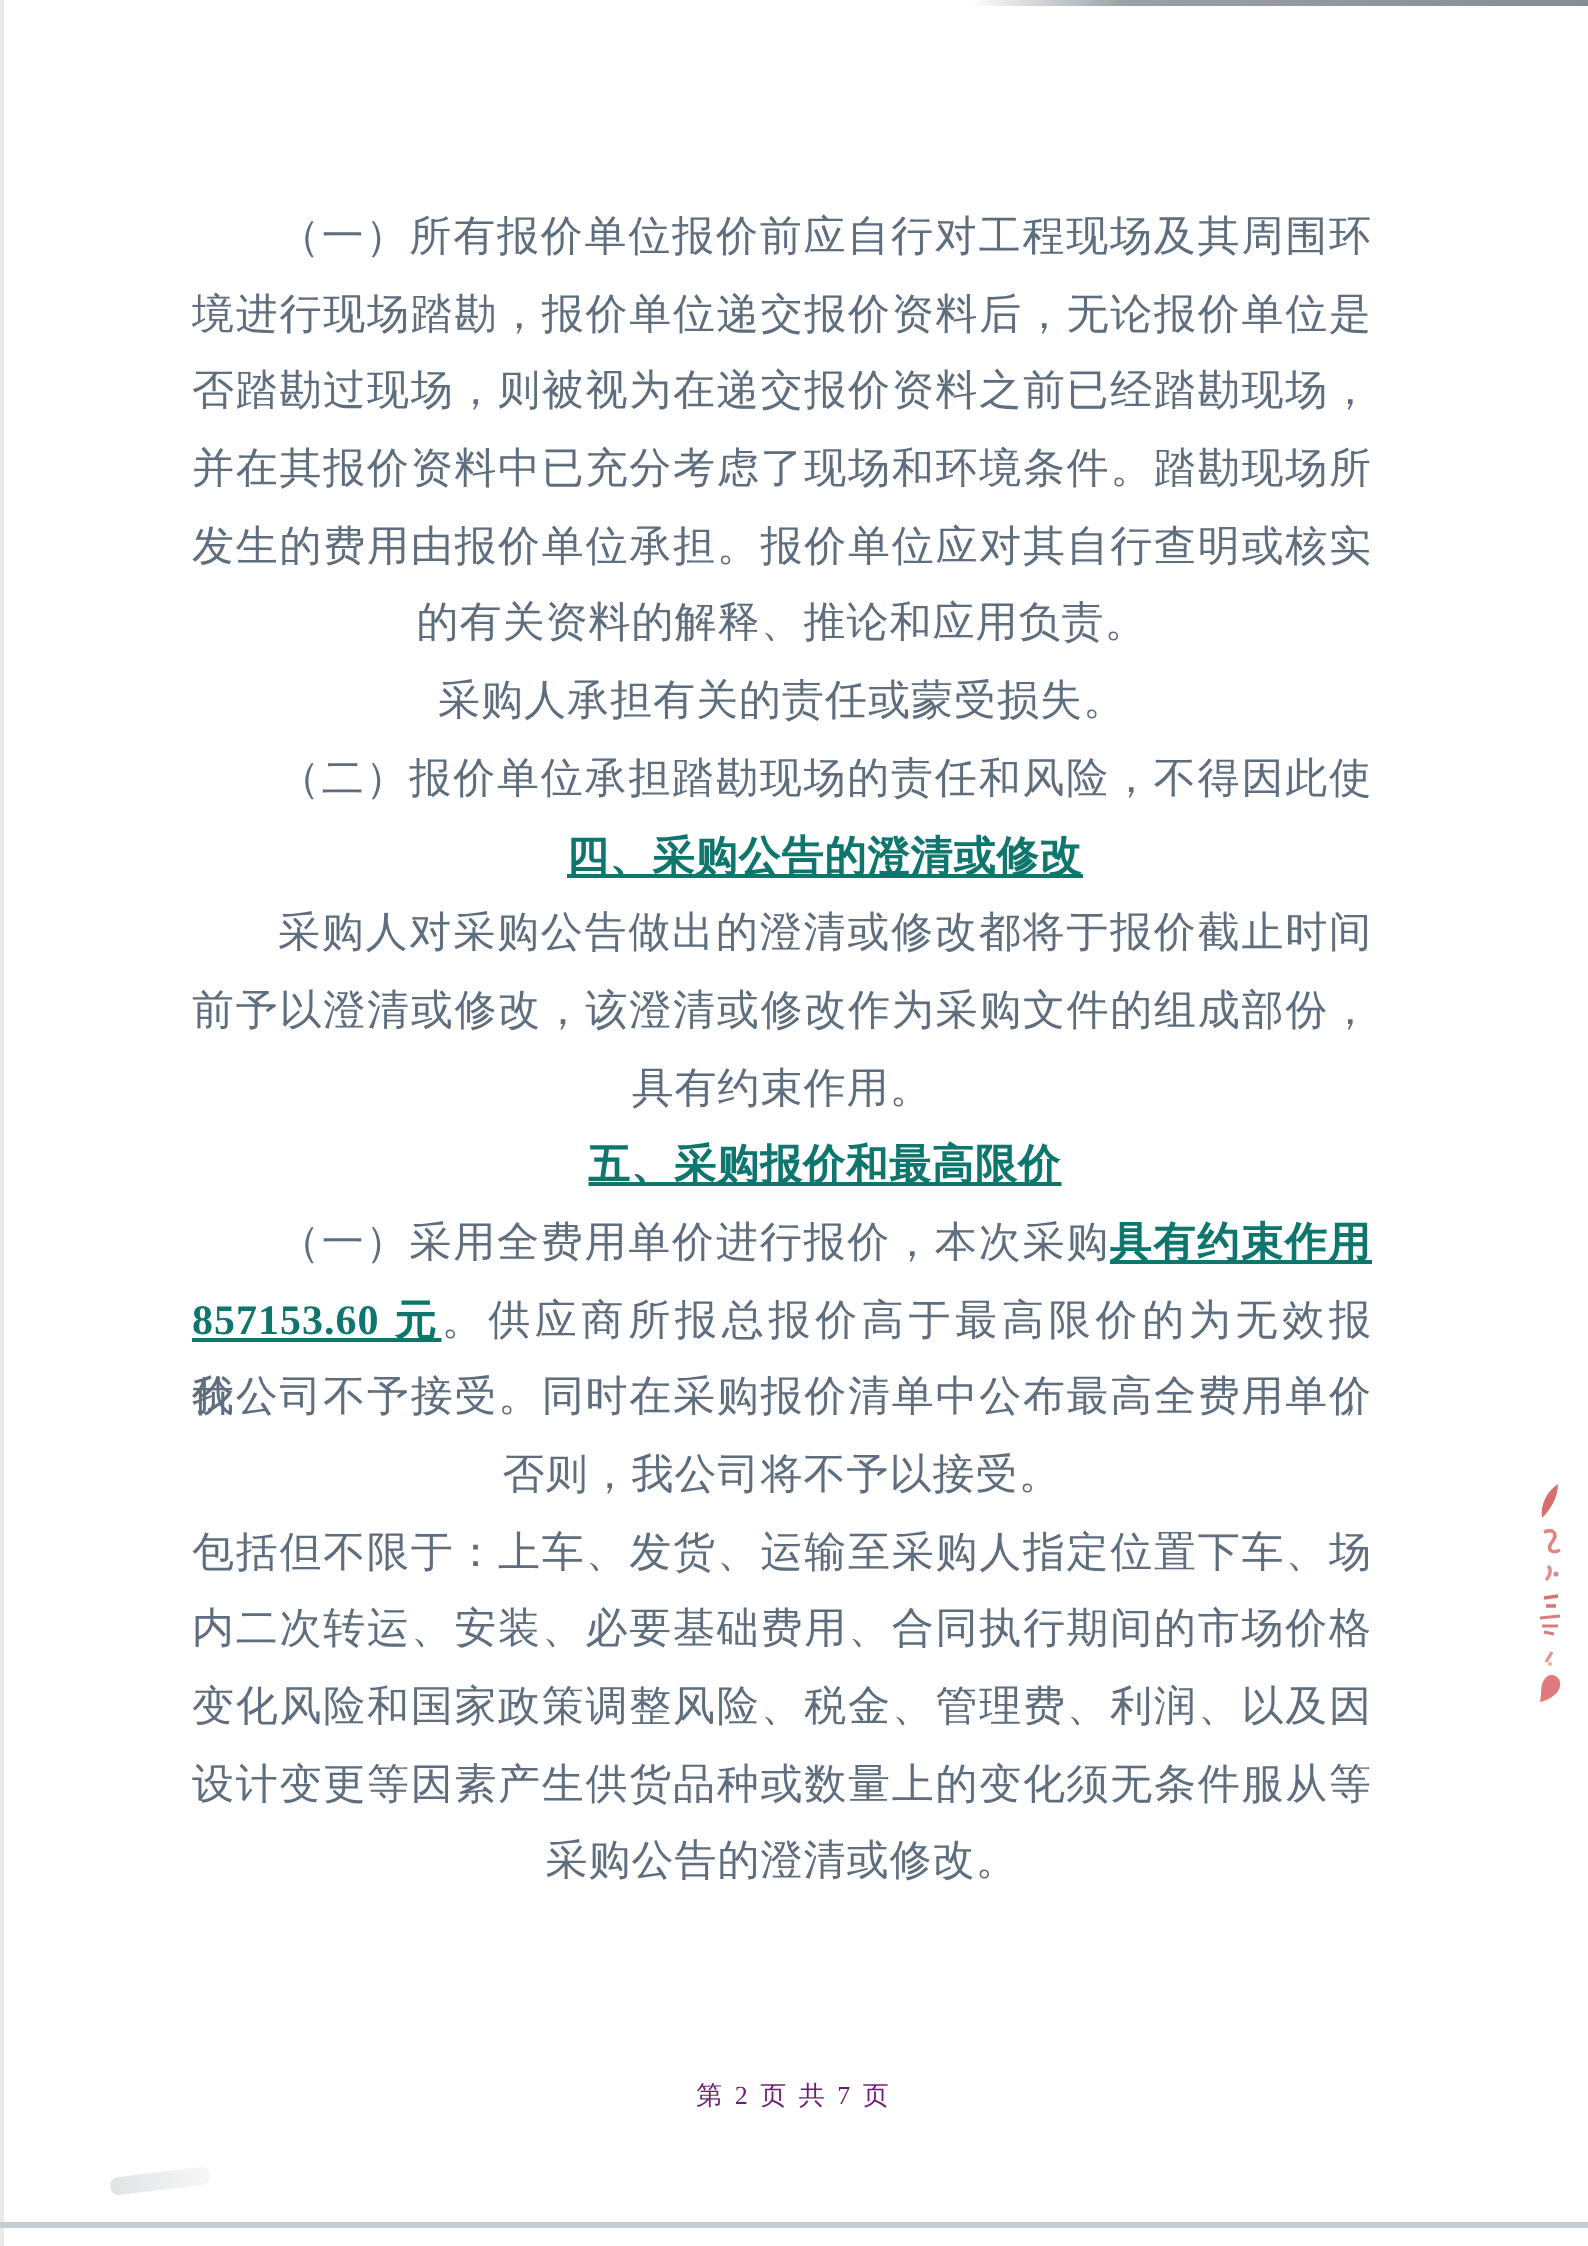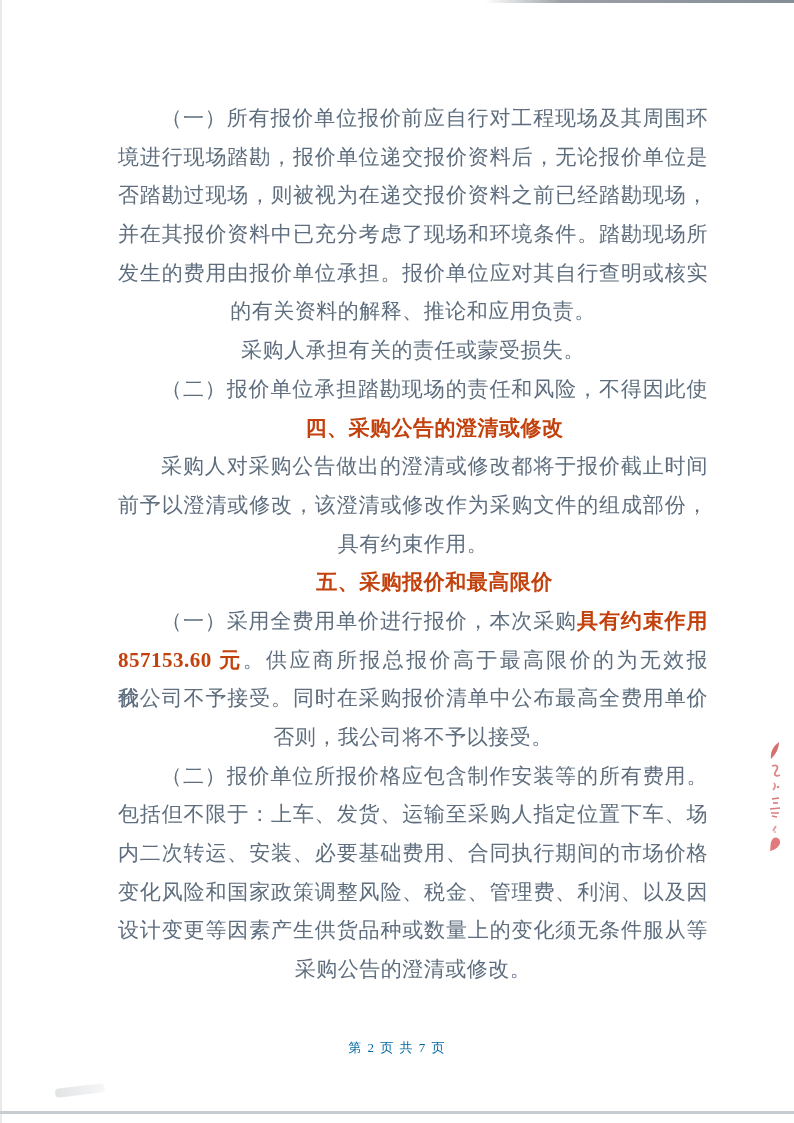--- a/index.html
+++ b/index.html
@@ -6,41 +6,41 @@
   body {
     width: 794px; height: 1123px;
     background: #ffffff;
     position: relative;
     overflow: hidden;
     font-family: "Liberation Serif", "DejaVu Serif", serif;
   }
   .scan-page { position: absolute; inset: 0; background: #ffffff; }
 
   
-  .content { position: absolute; left: 118px; top: 99px; width: 590px; }
+  .content { position: absolute; left: 96px; top: 99px; width: 590px; }
   .line {
     font-size: 21px;
     line-height: 38.7px;
     height: 38.7px;
     letter-spacing: 0.5px;
     color: #5e6e7e;
     text-align: center;
     white-space: normal;
   }
   .line.just { text-align: justify; text-align-last: justify; }
   .line.indent { text-indent: 43px; }
-  .line .bold { font-weight: 700; color: #c2410c; }
+  .line .bold { font-weight: 700; color: #0f766e; text-decoration: underline; }
   .line.head { font-weight: 700; color: #44566a; }
 
   
   .footer {
     position: absolute; left: 0; top: 1040px; width: 100%;
     text-align: center;
     font-size: 13px; line-height: 16px;
-    color: #0369a1;
+    color: #701a75;
     letter-spacing: 1.5px;
   }
 
   
   .edge-top {
     position: absolute; top: 0; left: 485px; right: 0; height: 3px;
     background: linear-gradient(to right, rgba(150,156,162,0), rgba(130,137,144,0.8) 25%, rgba(120,128,136,0.9));
   }
   .edge-bottom {
     position: absolute; left: 0; right: 0; top: 1111px; height: 3px;
@@ -91,21 +91,20 @@
       <div class="line indent just"><span>（二）报价单位承担踏勘现场的责任和风险，不得因此使</span></div>
       <div class="line indent head"><span class="bold">四、采购公告的澄清或修改</span></div>
       <div class="line indent just"><span>采购人对采购公告做出的澄清或修改都将于报价截止时间</span></div>
       <div class="line just"><span>前予以澄清或修改，该澄清或修改作为采购文件的组成部份，</span></div>
       <div class="line"><span>具有约束作用。</span></div>
       <div class="line indent head"><span class="bold">五、采购报价和最高限价</span></div>
       <div class="line indent just"><span>（一）采用全费用单价进行报价，本次采购</span><span class="bold">具有约束作用</span></div>
       <div class="line just"><span class="bold">857153.60 元</span><span>。供应商所报总报价高于最高限价的为无效报价，</span></div>
       <div class="line just"><span>我公司不予接受。同时在采购报价清单中公布最高全费用单价</span></div>
       <div class="line"><span>否则，我公司将不予以接受。</span></div>
-      <div class="line indent just"><span>（二）报价单位所报价格应包含制作安装等的所有费用。</span></div>
       <div class="line just"><span>包括但不限于：上车、发货、运输至采购人指定位置下车、场</span></div>
       <div class="line just"><span>内二次转运、安装、必要基础费用、合同执行期间的市场价格</span></div>
       <div class="line just"><span>变化风险和国家政策调整风险、税金、管理费、利润、以及因</span></div>
       <div class="line just"><span>设计变更等因素产生供货品种或数量上的变化须无条件服从等</span></div>
       <div class="line"><span>采购公告的澄清或修改。</span></div>
     </div>
 
   <div class="footer">
     <span>第 2 页 共 7 页</span>
   </div>

